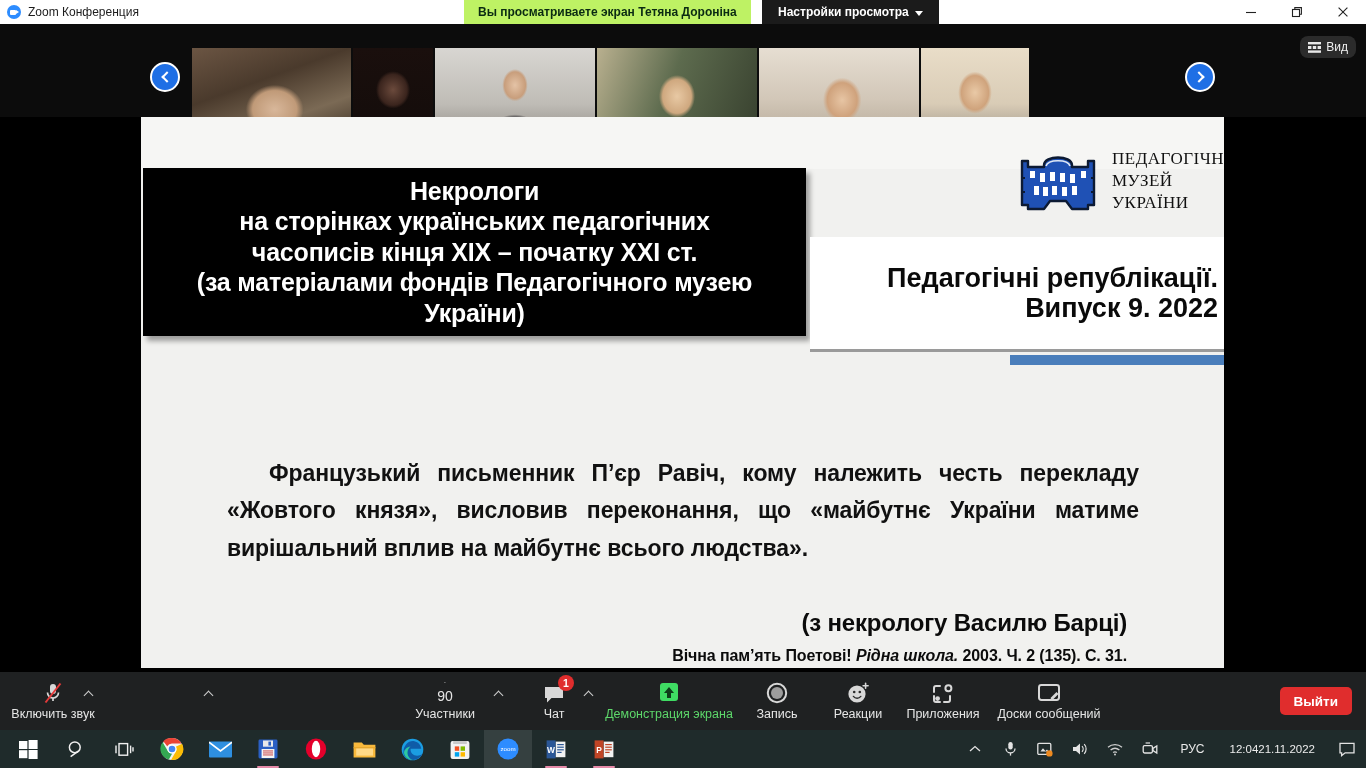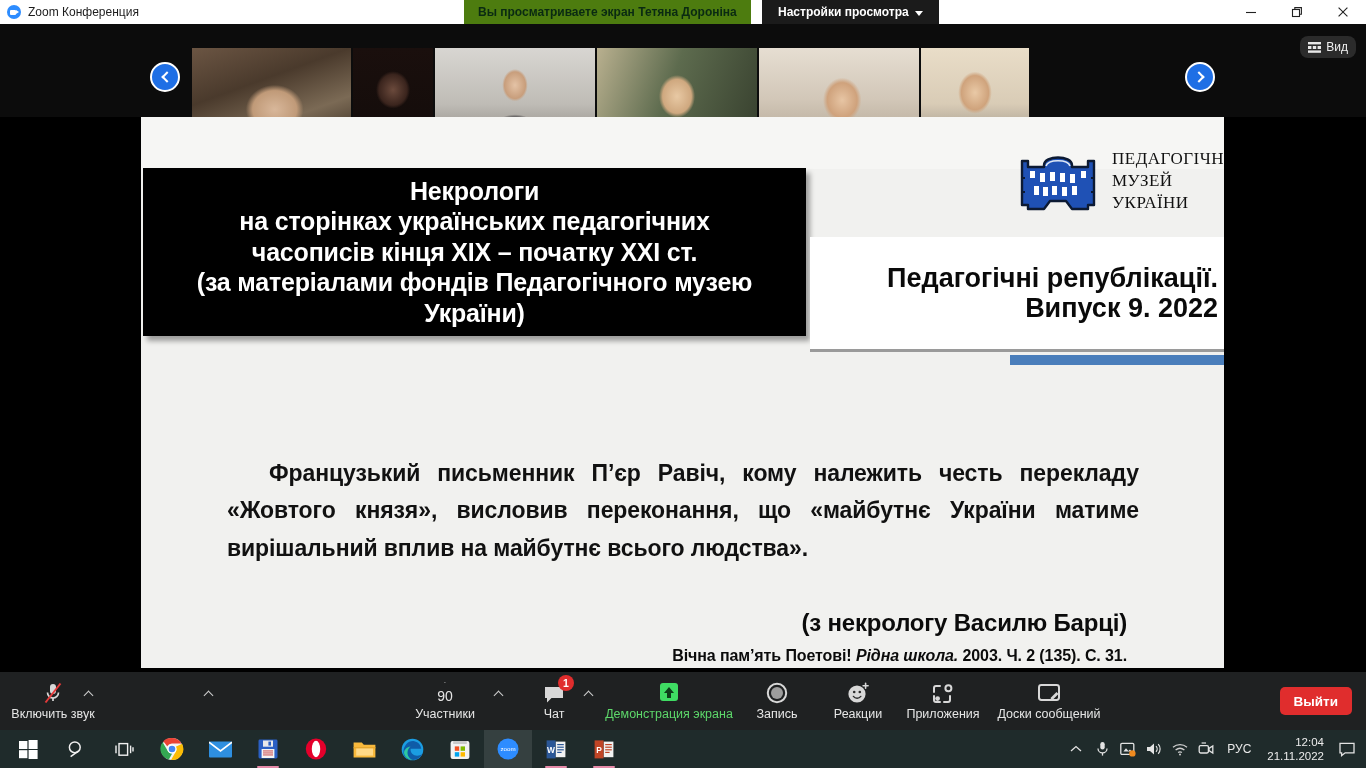--- a/index.html
+++ b/index.html
@@ -29,21 +29,21 @@
     content: ""; position: absolute; left: 8.5px; top: 5px;
     width: 0; height: 0;
     border-top: 2.5px solid transparent; border-bottom: 2.5px solid transparent;
     border-left: 3px solid #fff;
   }
   .tb-title {
     font-size: 12px; color: #1d1d1d; margin-left: 7px; white-space: nowrap;
   }
   .tb-green {
     position: absolute; left: 464px; top: 0; height: 24px;
-    background: #4d7c0f; color: #0a2a12;
+    background: #bef264; color: #0a2a12;
     display: flex; align-items: center; padding: 0 14px;
     font-size: 12px; white-space: nowrap; font-weight: 600;
   }
   .tb-viewopts {
     position: absolute; left: 762px; top: 0; height: 24px;
     background: #1b1b1b; color: #ffffff;
     display: flex; align-items: center; gap: 6px; padding: 0 16px;
     font-size: 12px; white-space: nowrap; font-weight: 600;
   }
   .chev-d {
@@ -218,31 +218,31 @@
     width: 48px; height: 38px; display: flex; align-items: center;
     justify-content: center; position: relative; cursor: pointer;
   }
   .tkbtn.active { background: rgba(255,255,255,0.10); }
   .tkbtn .underline {
     position: absolute; bottom: 0; left: 13px; width: 22px; height: 2.5px;
     background: #e58aa8; border-radius: 2px;
   }
   .tray {
     position: absolute; right: 0; top: 0; height: 38px;
-    display: flex; align-items: center; gap: 0px; padding-right: 4px;
+    display: flex; align-items: center; gap: 9px; padding-right: 4px;
   }
   .tray-ic {
     width: 26px; height: 38px; display: flex; align-items: center;
     justify-content: center; cursor: pointer;
   }
   .tray-lang {
     font-size: 12px; color: #e9e9e9; padding: 0 8px; cursor: pointer;
   }
   .tray-clock {
-    display: flex; flex-direction: column; align-items: flex-end;
+    display: flex; flex-direction: row; align-items: flex-end;
     line-height: 1.22; padding: 0 8px; color: #ececec; font-size: 11.5px;
     cursor: pointer;
   }
   .tray-notif { width: 30px; height: 38px; display: flex; align-items: center; justify-content: center; cursor: pointer; }
 </style>
 </head>
 <body>
 
 <div id="root">
 

